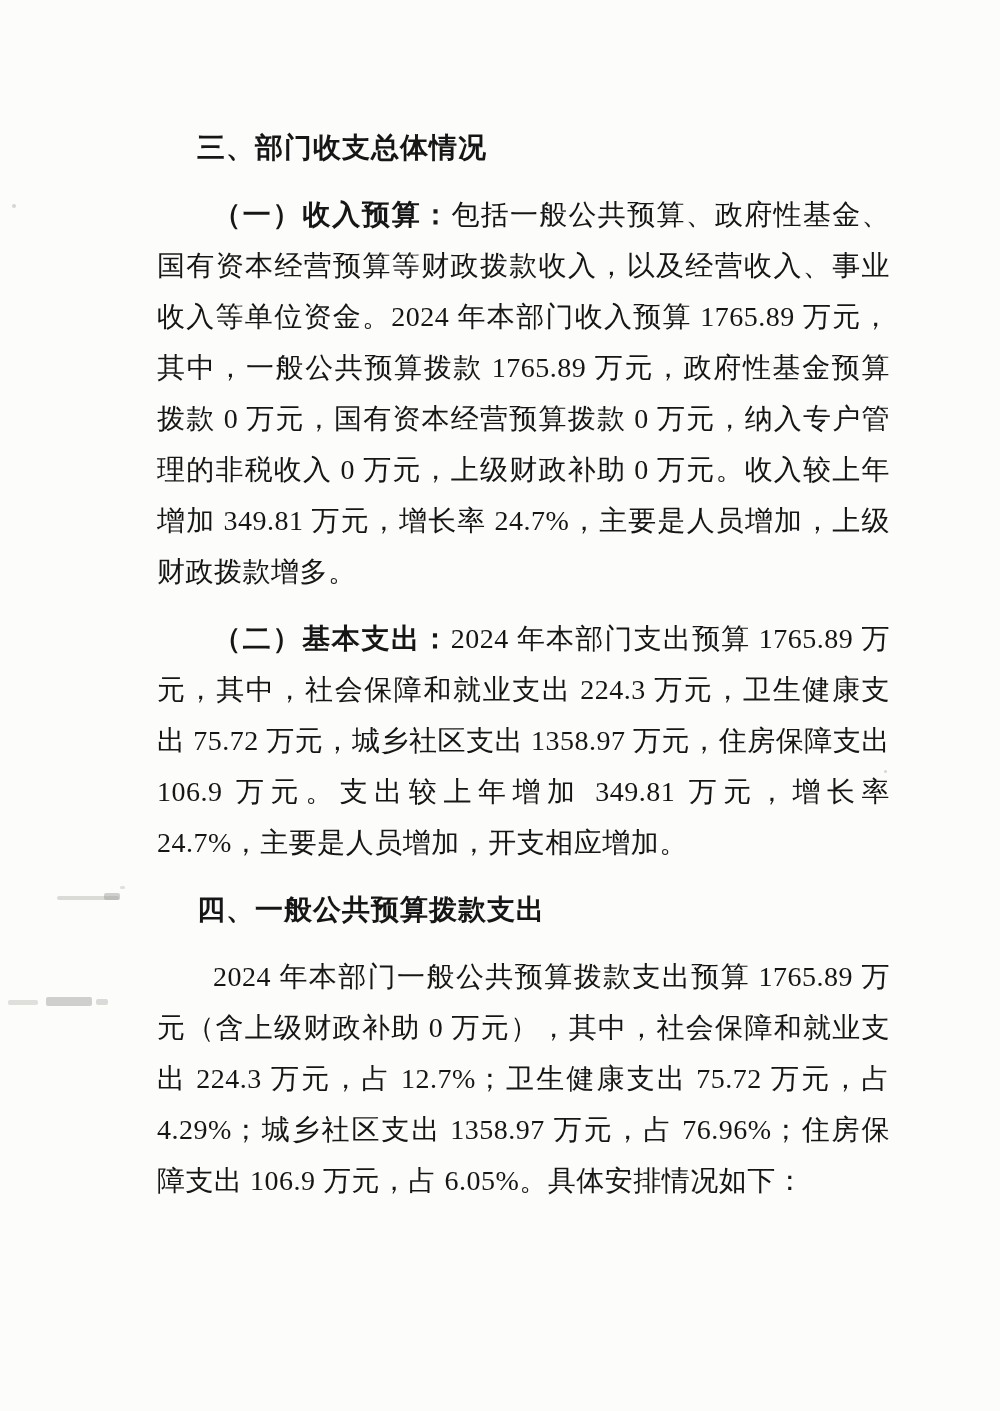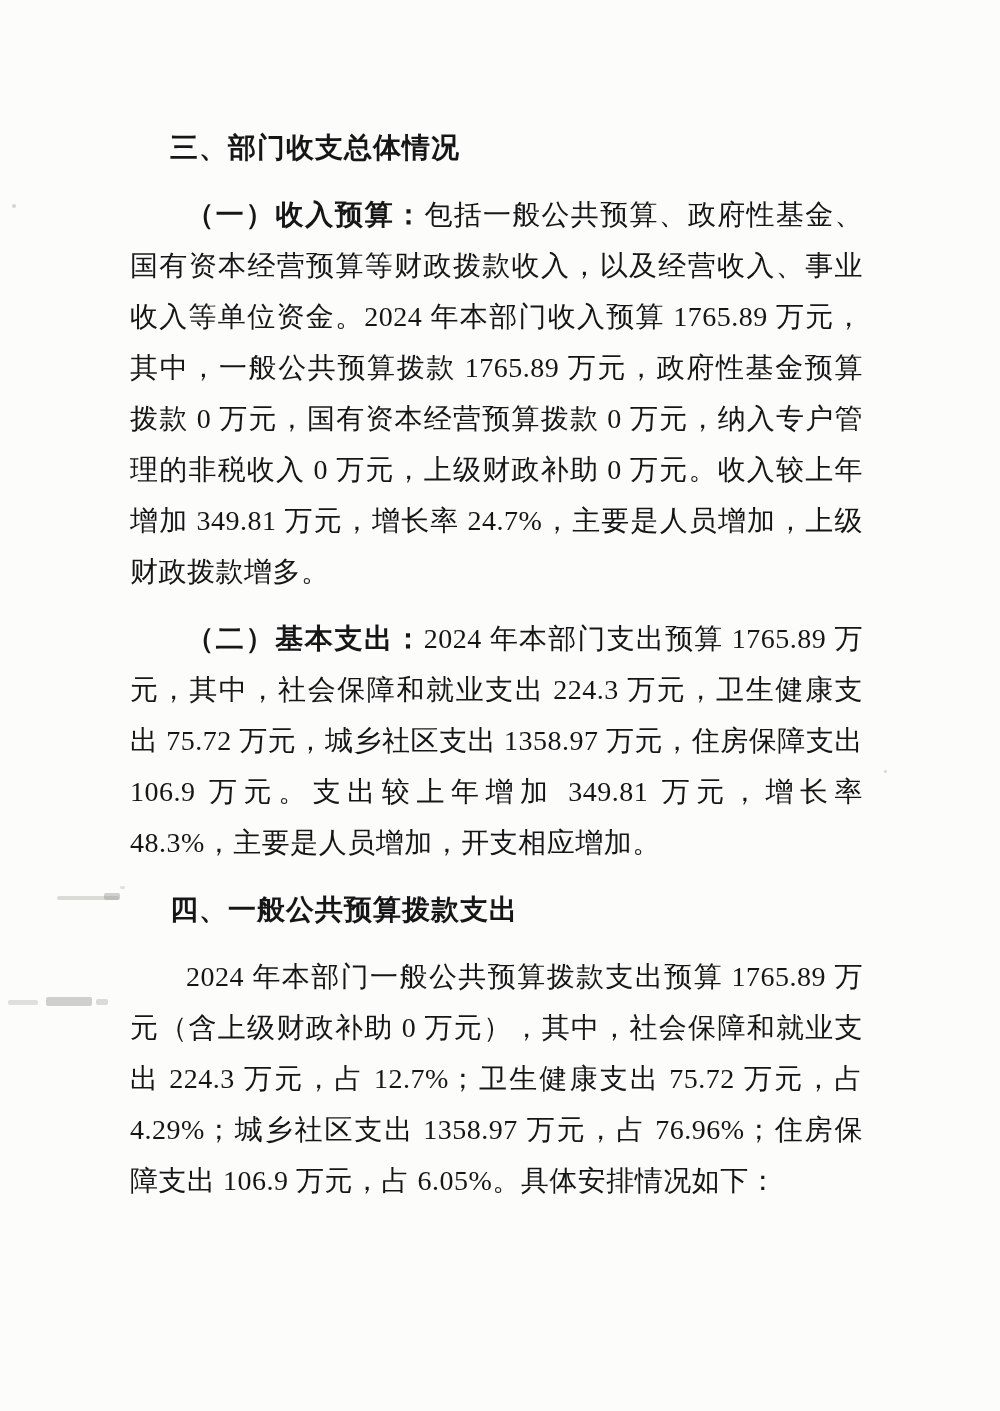--- a/index.html
+++ b/index.html
@@ -13,21 +13,21 @@
     height: 1411px;
     margin: 0 auto;
     background: #fcfcfa;
     overflow: hidden;
     color: #161616;
     font-family: "Liberation Serif", "DejaVu Serif", serif;
   }
   .content {
     position: absolute;
     top: 122px;
-    left: 114px;
+    left: 141px;
     width: 765px;
   }
   .heading {
     margin: 0;
     font-family: "Liberation Sans", "DejaVu Sans", sans-serif;
     font-weight: 700;
     font-size: 28px;
     line-height: 51px;
     text-indent: 2em;
     letter-spacing: 1px;
@@ -65,21 +65,21 @@
 <body>
 
 <div class="page">
 
   <div class="content">
 
     <h2 class="heading">三、部门收支总体情况</h2>
 
     <p class="para"><span class="lead">（一）收入预算：</span><span>包括一般公共预算、政府性基金、国有资本经营预算等财政拨款收入，以及经营收入、事业收入等单位资金。2024 年本部门收入预算 1765.89 万元，其中，一般公共预算拨款 1765.89 万元，政府性基金预算拨款 0 万元，国有资本经营预算拨款 0 万元，纳入专户管理的非税收入 0 万元，上级财政补助 0 万元。收入较上年增加 349.81 万元，增长率 24.7%，主要是人员增加，上级财政拨款增多。</span></p>
 
-    <p class="para"><span class="lead">（二）基本支出：</span><span>2024 年本部门支出预算 1765.89 万元，其中，社会保障和就业支出 224.3 万元，卫生健康支出 75.72 万元，城乡社区支出 1358.97 万元，住房保障支出 106.9 万元。支出较上年增加 349.81 万元，增长率 48.3%，主要是人员增加，开支相应增加。</span></p>
+    <p class="para"><span class="lead">（二）基本支出：</span><span>2024 年本部门支出预算 1765.89 万元，其中，社会保障和就业支出 224.3 万元，卫生健康支出 75.72 万元，城乡社区支出 1358.97 万元，住房保障支出 106.9 万元。支出较上年增加 349.81 万元，增长率 24.7%，主要是人员增加，开支相应增加。</span></p>
 
     <h2 class="heading">四、一般公共预算拨款支出</h2>
 
     <p class="para">2024 年本部门一般公共预算拨款支出预算 1765.89 万元（含上级财政补助 0 万元），其中，社会保障和就业支出 224.3 万元，占 12.7%；卫生健康支出 75.72 万元，占 4.29%；城乡社区支出 1358.97 万元，占 76.96%；住房保障支出 106.9 万元，占 6.05%。具体安排情况如下：</p>
 
 
   </div>
 
   <div class="artifact a1"></div>
   <div class="artifact a2"></div>

